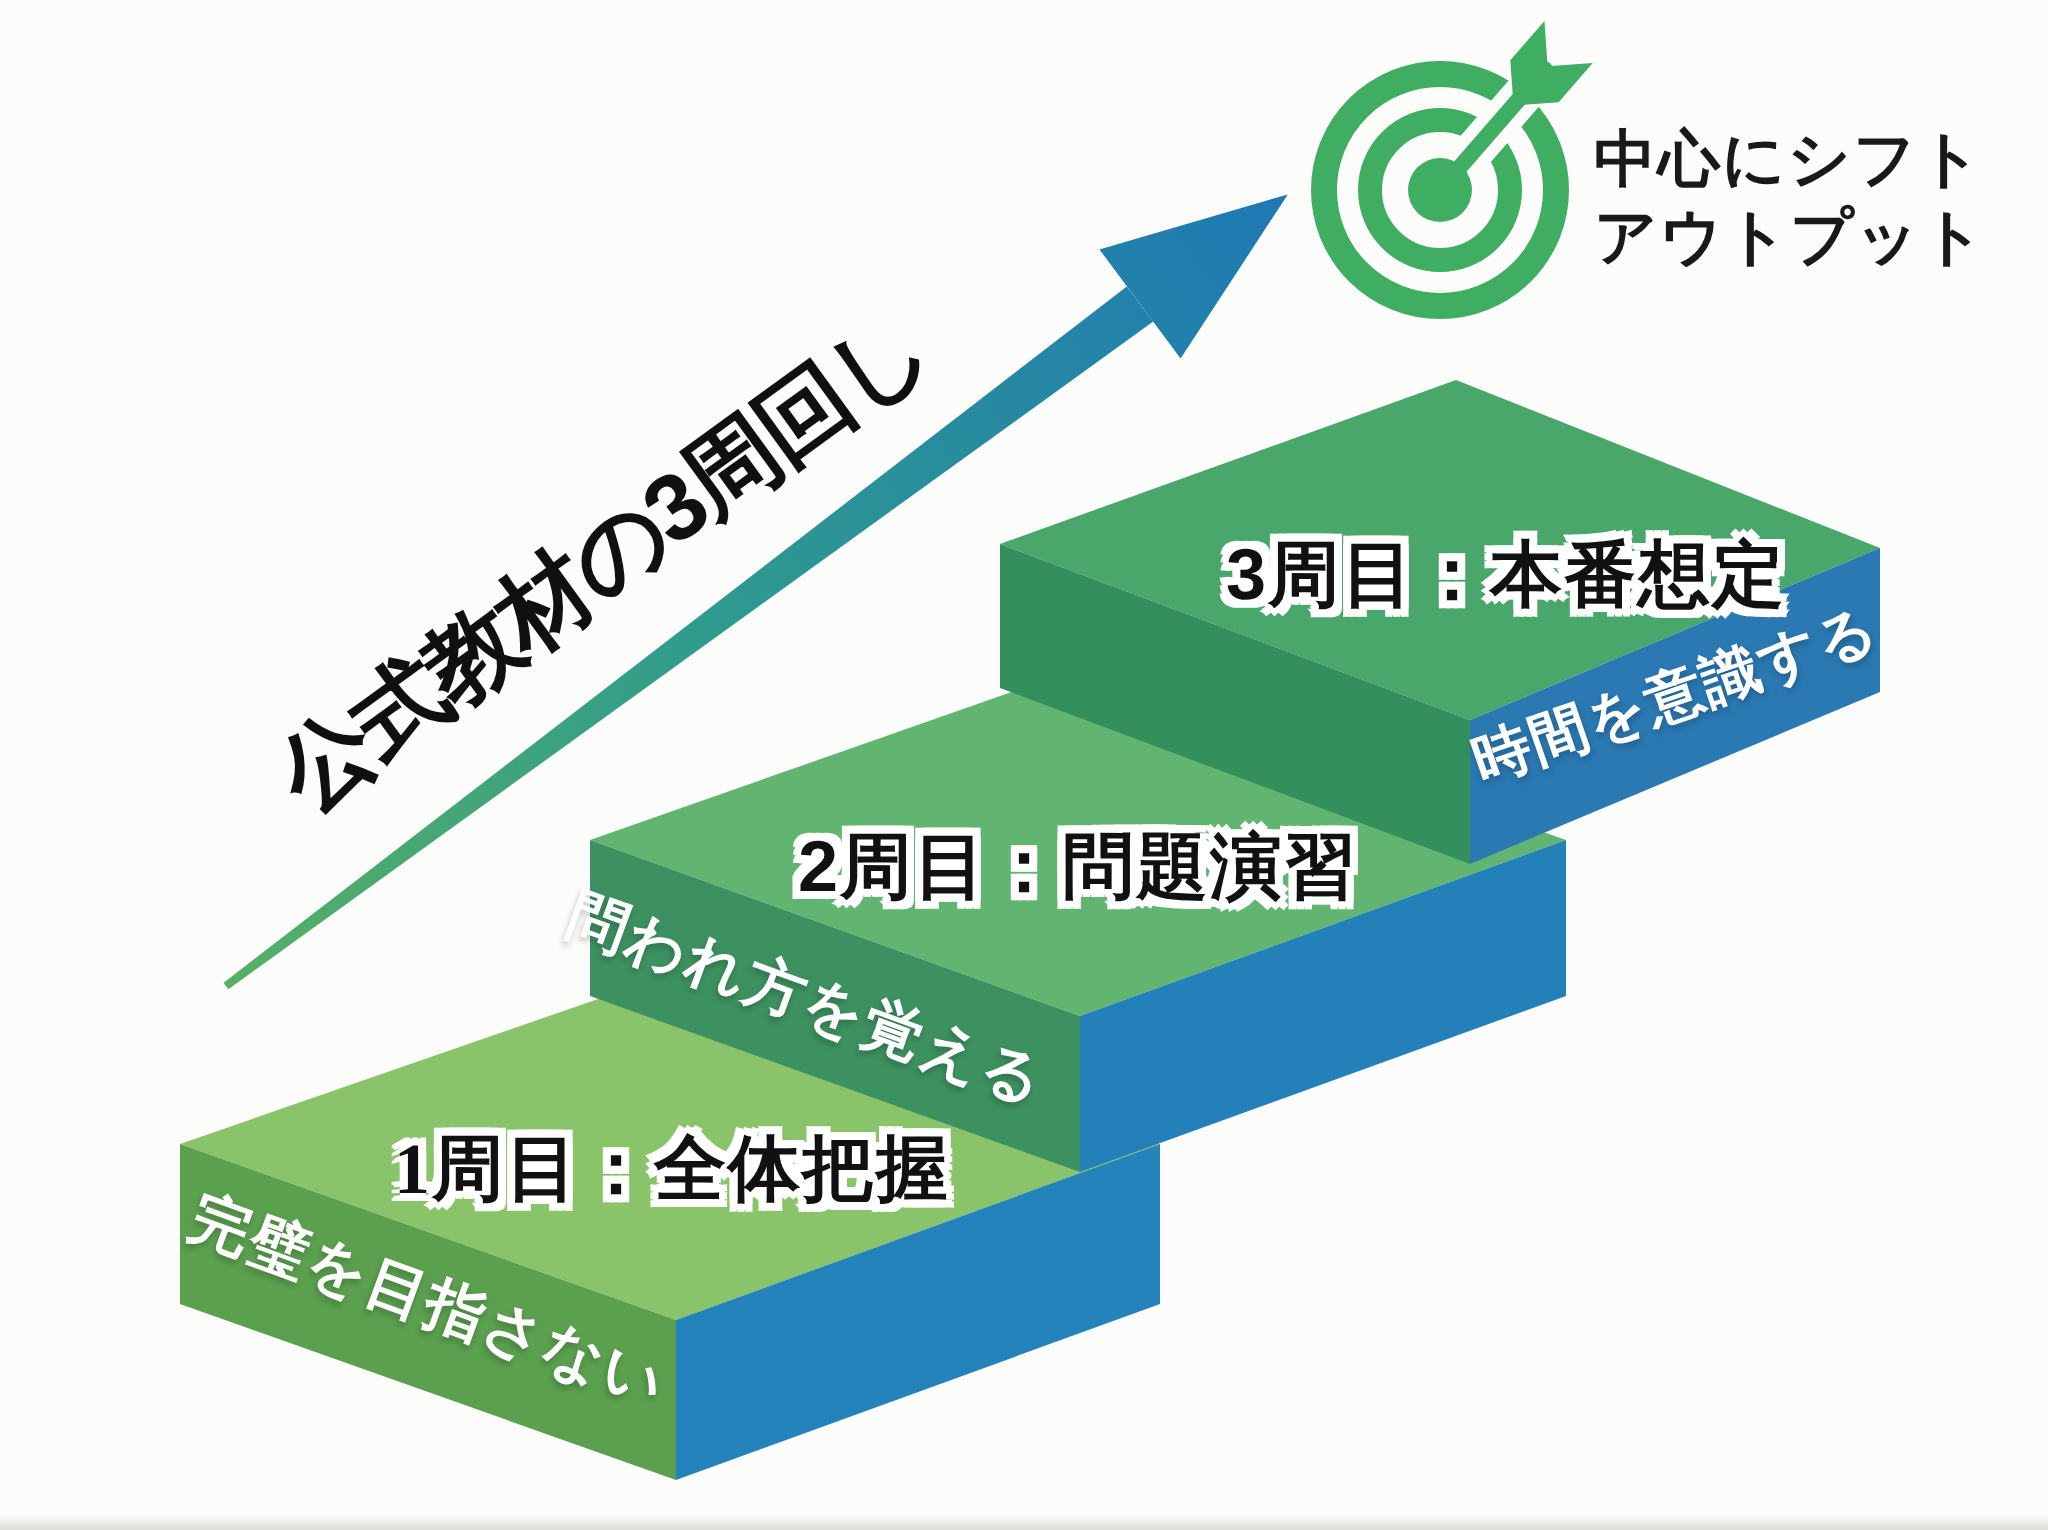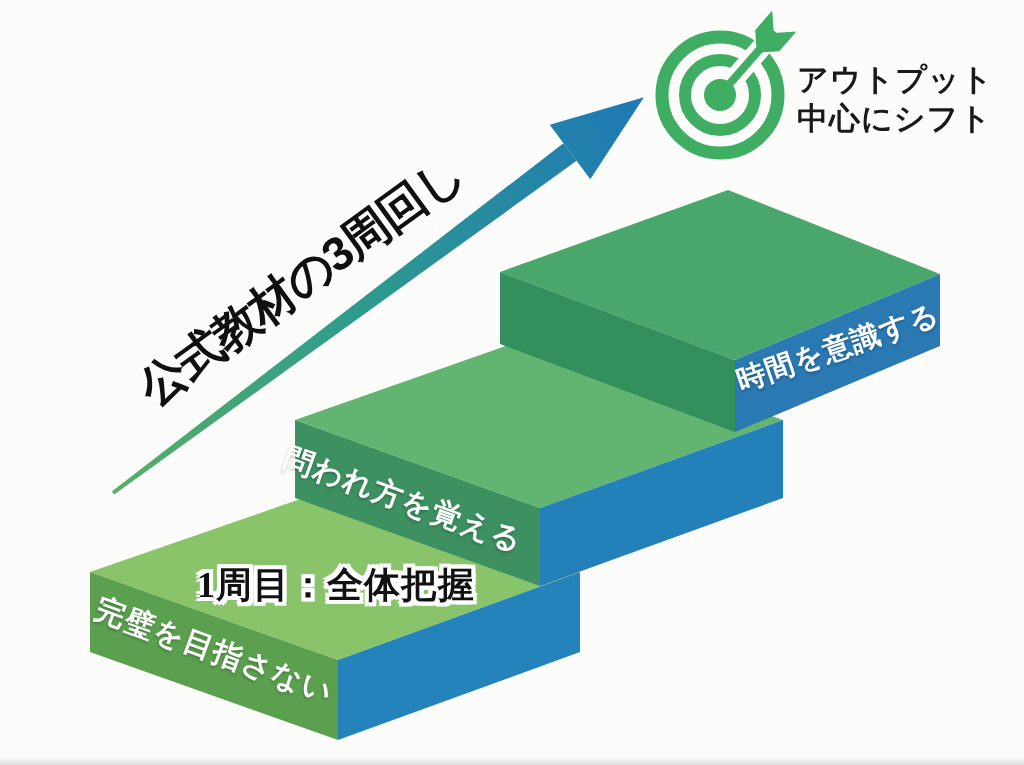--- a/index.html
+++ b/index.html
@@ -92,24 +92,26 @@
         <line x1="18" y1="0" x2="92" y2="0" stroke-width="20" stroke="#fcfcfb"></line>
         <line x1="3" y1="0" x2="80" y2="0" stroke-width="8" stroke-linecap="round" stroke="#3fae63"></line>
         <polygon points="56,0 72,-16 98,-16 82,0 98,16 72,16" fill="#3fae63"></polygon>
       </g>
     </g>
   </svg>
 
   <div class="abs lbl-arrow">公式教材の3周回し</div>
 
   <div class="abs goal-text">
+    <div>中心にシフト</div>
     <div>アウトプット</div>
-    <div>中心にシフト</div>
   </div>
 
   <div class="abs center top-label lbl-step1-top">1周目：全体把握</div>
+  <div class="abs center top-label lbl-step2-top">2周目：問題演習</div>
+  <div class="abs center top-label lbl-step3-top">3周目：本番想定</div>
 
   <div class="abs note-label lbl-step1-note">完璧を目指さない</div>
   <div class="abs note-label lbl-step2-note">問われ方を覚える</div>
   <div class="abs note-label lbl-step3-note">時間を意識する</div>
 
   <div class="bottom-smudge"></div>
 </div>
 
 </body></html>

